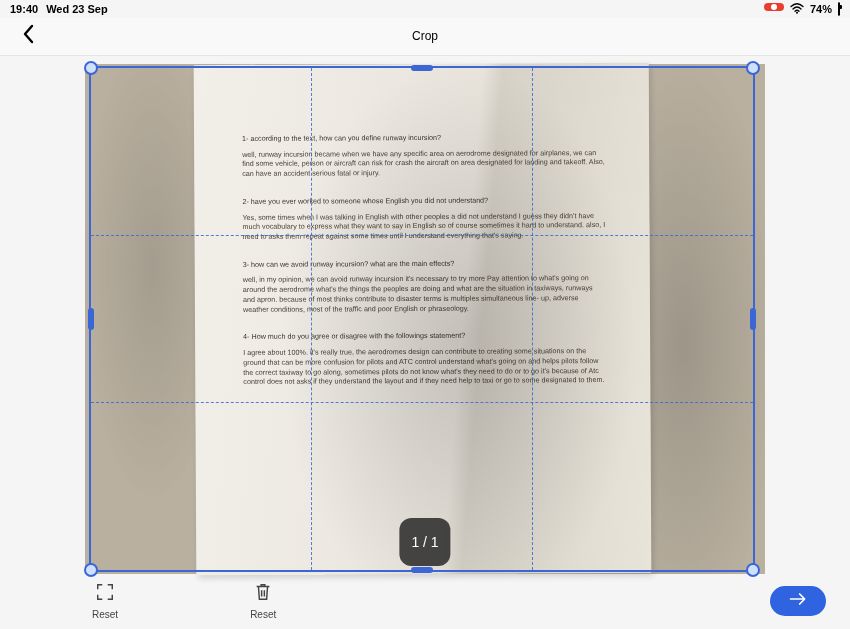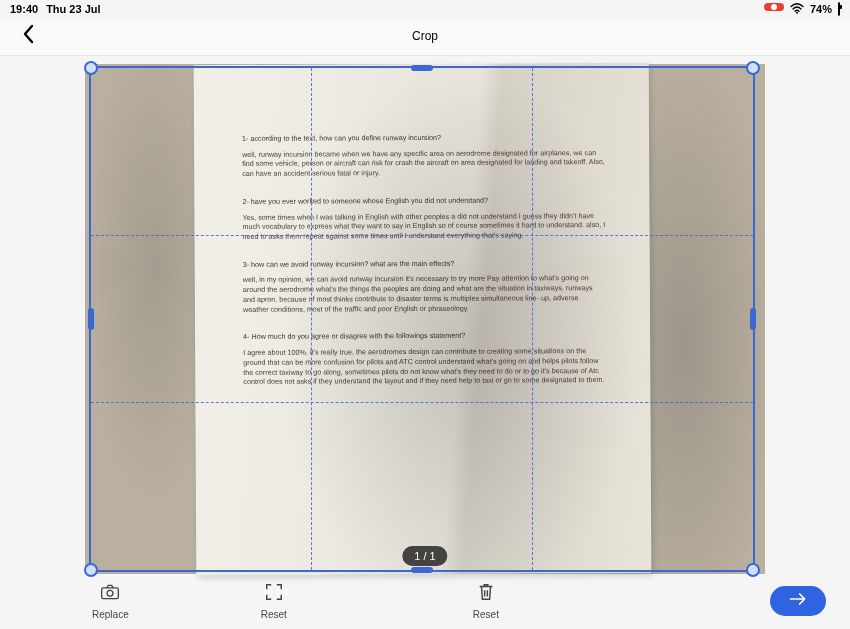--- a/index.html
+++ b/index.html
@@ -47,21 +47,21 @@
   .v1{ left:33.3%; } .v2{ left:66.6%; }
   .h1{ top:33.3%; } .h2{ top:66.6%; }
   .corner { position:absolute; width:14px; height:14px; border:2px solid #3a66d6; background:#cfe0ff; border-radius:50%; }
   .c-tl{ left:-7px; top:-7px;} .c-tr{ right:-7px; top:-7px;} .c-bl{ left:-7px; bottom:-7px;} .c-br{ right:-7px; bottom:-7px;}
   .edge { position:absolute; background:#3a66d6; border-radius:3px; }
   .e-t{ top:-3px; left:50%; transform:translateX(-50%); width:22px; height:6px;}
   .e-b{ bottom:-3px; left:50%; transform:translateX(-50%); width:22px; height:6px;}
   .e-l{ left:-3px; top:50%; transform:translateY(-50%); width:6px; height:22px;}
   .e-r{ right:-3px; top:50%; transform:translateY(-50%); width:6px; height:22px;}
 
-  .page-pill { position:absolute; bottom:8px; left:50%; transform:translateX(-50%); background:rgba(40,40,40,.85); color:#fff; font-size:11px; padding:4px 12px; border-radius:12px; }
+  .page-pill { position:absolute; bottom:8px; left:50%; transform:translateX(-50%); background:rgba(40,40,40,.85); color:#fff; font-size:14px; padding:16px 12px; border-radius:12px; }
 
   
   .toolbar { height:54px; display:flex; align-items:center; padding:0 24px 4px; background:#f5f5f5; }
   .tool { flex:0 0 auto; display:flex; flex-direction:column; align-items:center; gap:3px; color:#444; cursor:pointer; padding:2px 8px; }
   .tool .lbl { font-size:10px; }
   .tool svg { width:20px; height:20px; stroke:#444; fill:none; stroke-width:1.6; }
   .spacer { flex:1; }
   .next-btn { width:56px; height:30px; border-radius:16px; background:#2f63e0; display:flex; align-items:center; justify-content:center; cursor:pointer; }
   .next-btn svg { stroke:#fff; fill:none; stroke-width:2; width:20px; height:16px; }
 
@@ -69,21 +69,21 @@
   .tool-group .tool:nth-child(1){ margin-left:60px; }
   .tool-group .tool:nth-child(2){ margin-left:116px; }
   .tool-group .tool:nth-child(3){ margin-left:170px; }
 </style>
 </head>
 <body>
 
 <div class="status-bar">
   <div class="status-left">
     <span>19:40</span>
-    <span>Thu 23 Jul</span>
+    <span>Wed 23 Sep</span>
   </div>
   <div class="status-right">
     <span class="rec-pill">
         <span class="rec-dot"></span>
       </span>
     <span class="wifi-icon">
       <svg width="14" height="11" viewBox="0 0 14 11">
           <path d="M1 3.5 Q7 -2 13 3.5 M3 6 Q7 2 11 6 M5 8.2 Q7 6.2 9 8.2" stroke="#000" stroke-width="1.3" fill="none" stroke-linecap="round"></path>
           <circle cx="7" cy="9.8" r="1" fill="#000"></circle>
         </svg>
@@ -141,30 +141,20 @@
     </div>
 
     <div class="page-pill">1 / 1</div>
   </div>
 </div>
 
 <div class="toolbar">
   <div class="tool-group">
     <div class="tool">
       <span>
-        <svg viewBox="0 0 24 20">
-            <rect x="2" y="5" width="20" height="13" rx="2"></rect>
-            <path d="M8 5l2-3h4l2 3"></path>
-            <circle cx="12" cy="11.5" r="3.5"></circle>
-          </svg>
-      </span>
-      <span class="lbl">Replace</span>
-    </div>
-    <div class="tool">
-      <span>
         <svg viewBox="0 0 22 22">
             <path d="M3 8V3h5 M19 8V3h-5 M3 14v5h5 M19 14v5h-5"></path>
           </svg>
       </span>
       <span class="lbl">Reset</span>
     </div>
     <div class="tool">
       <span>
         <svg viewBox="0 0 20 22">
             <path d="M3 5h14 M8 5V3h4v2 M5 5l1 14h8l1-14 M8.5 9v7 M11.5 9v7"></path>

